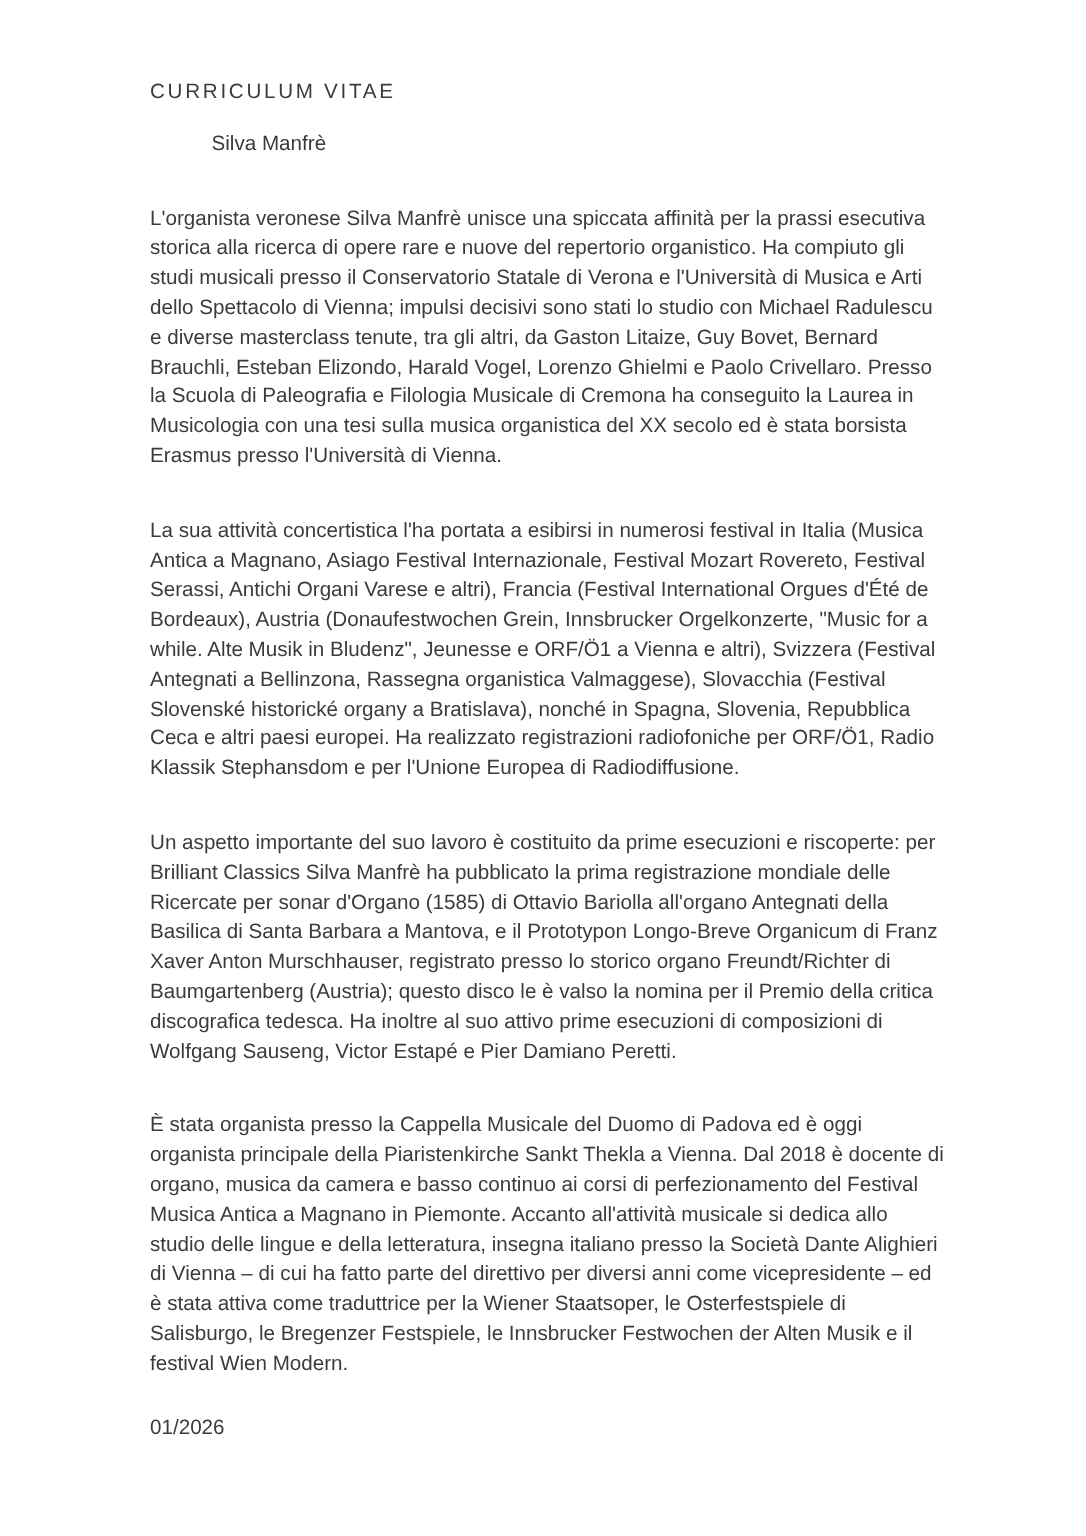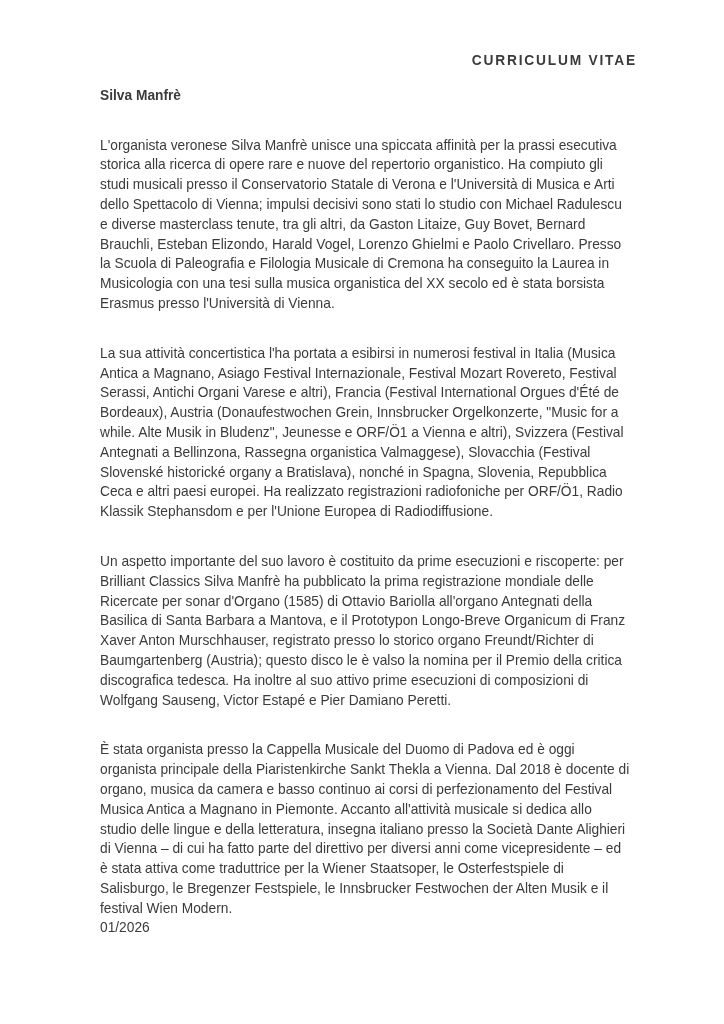--- a/index.html
+++ b/index.html
@@ -18,35 +18,36 @@
   }
   .content {
     position: absolute;
     left: 100px;
     top: 51px;
     width: 537px;
     font-size: 13.75px;
     line-height: 19.8px;
   }
   .doc-title {
-    text-align: right;
-    font-weight: bold;
+    text-align: left;
+    font-weight: normal;
     letter-spacing: 1.8px;
     white-space: nowrap;
   }
   .doc-name {
-    font-weight: bold;
+    font-weight: normal;
     margin-top: 15px;
+    margin-left: 41px;
   }
   .para {
     margin: 30px 0 0 0;
     white-space: pre-line;
   }
   .doc-date {
-    margin-top: 0;
+    margin-top: 24px;
   }
 </style>
 </head>
 <body>
 
 <div class="page" style="--page-bg: #ffffff; --text-color: #3b3b3b;">
   <div class="content">
 
     <div class="doc-title">CURRICULUM VITAE</div>
 

